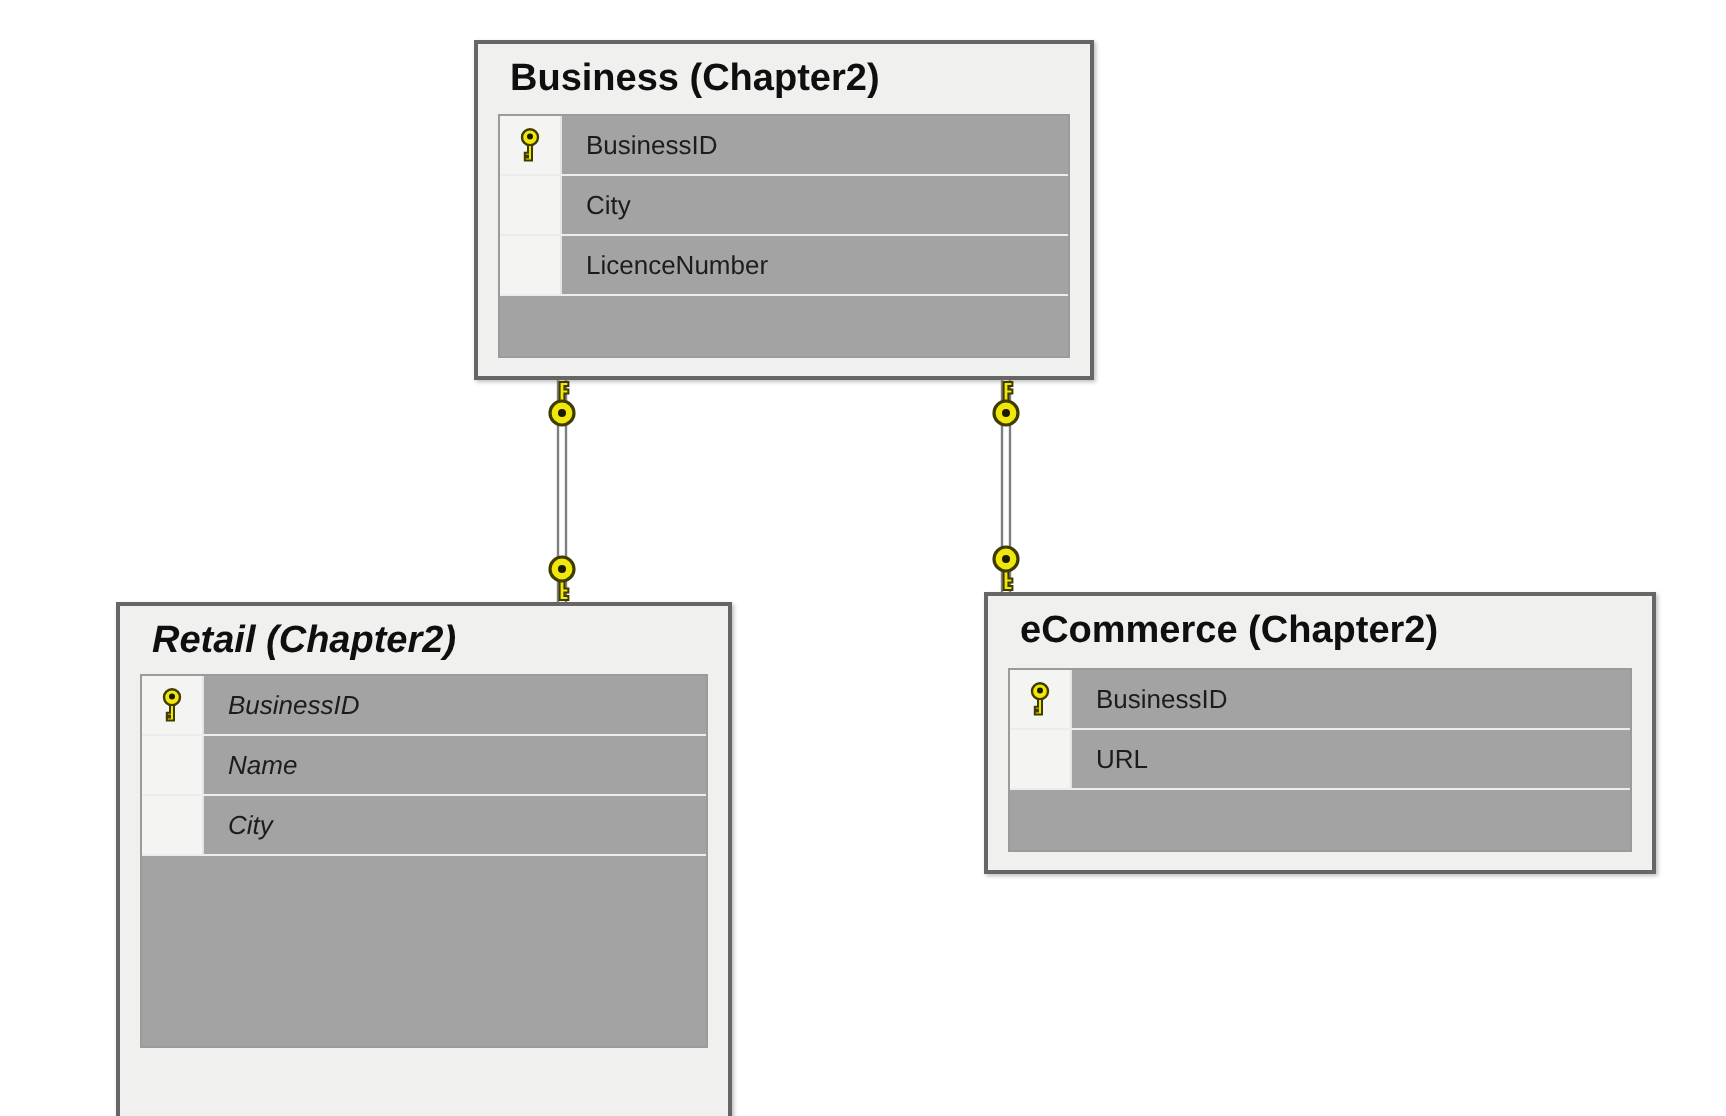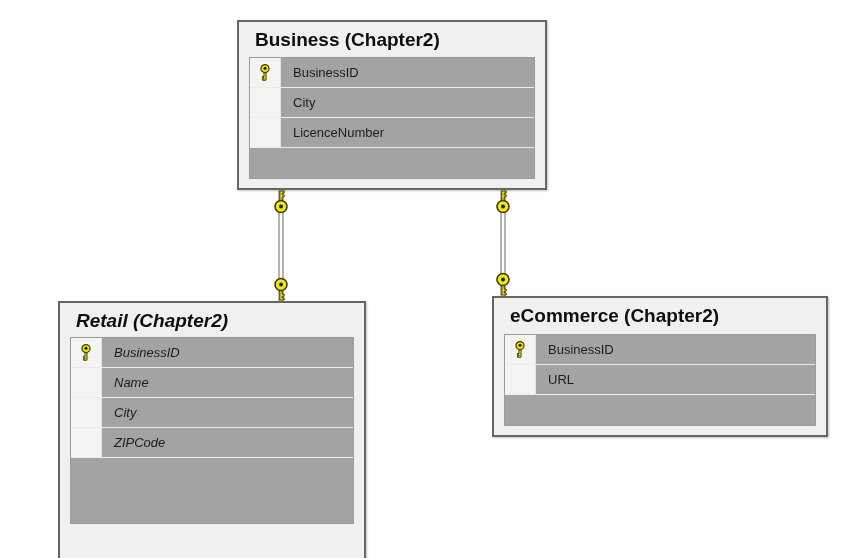--- a/index.html
+++ b/index.html
@@ -77,24 +77,20 @@
         <span class="cell-label">BusinessID</span>
       </div>
       <div class="row">
         <span class="cell-icon"></span>
         <span class="cell-label">Name</span>
       </div>
       <div class="row">
         <span class="cell-icon"></span>
         <span class="cell-label">City</span>
       </div>
-      <div class="row">
-        <span class="cell-icon"></span>
-        <span class="cell-label">ZIPCode</span>
-      </div>
     </div>
   </div>
 
   <div class="tbl" style="left:492px;top:296px;width:336px;height:141px;">
     <div class="tbl-title">eCommerce (Chapter2)</div>
     <div class="grid" style="top:36px;height:92px;">
       <div class="row">
         <span class="cell-icon">
           <svg width="12" height="17" viewBox="0 0 12 17">
             <circle cx="6" cy="4.6" r="4" fill="#f0e70c" stroke="#3f3c00" stroke-width="1.2"></circle>

